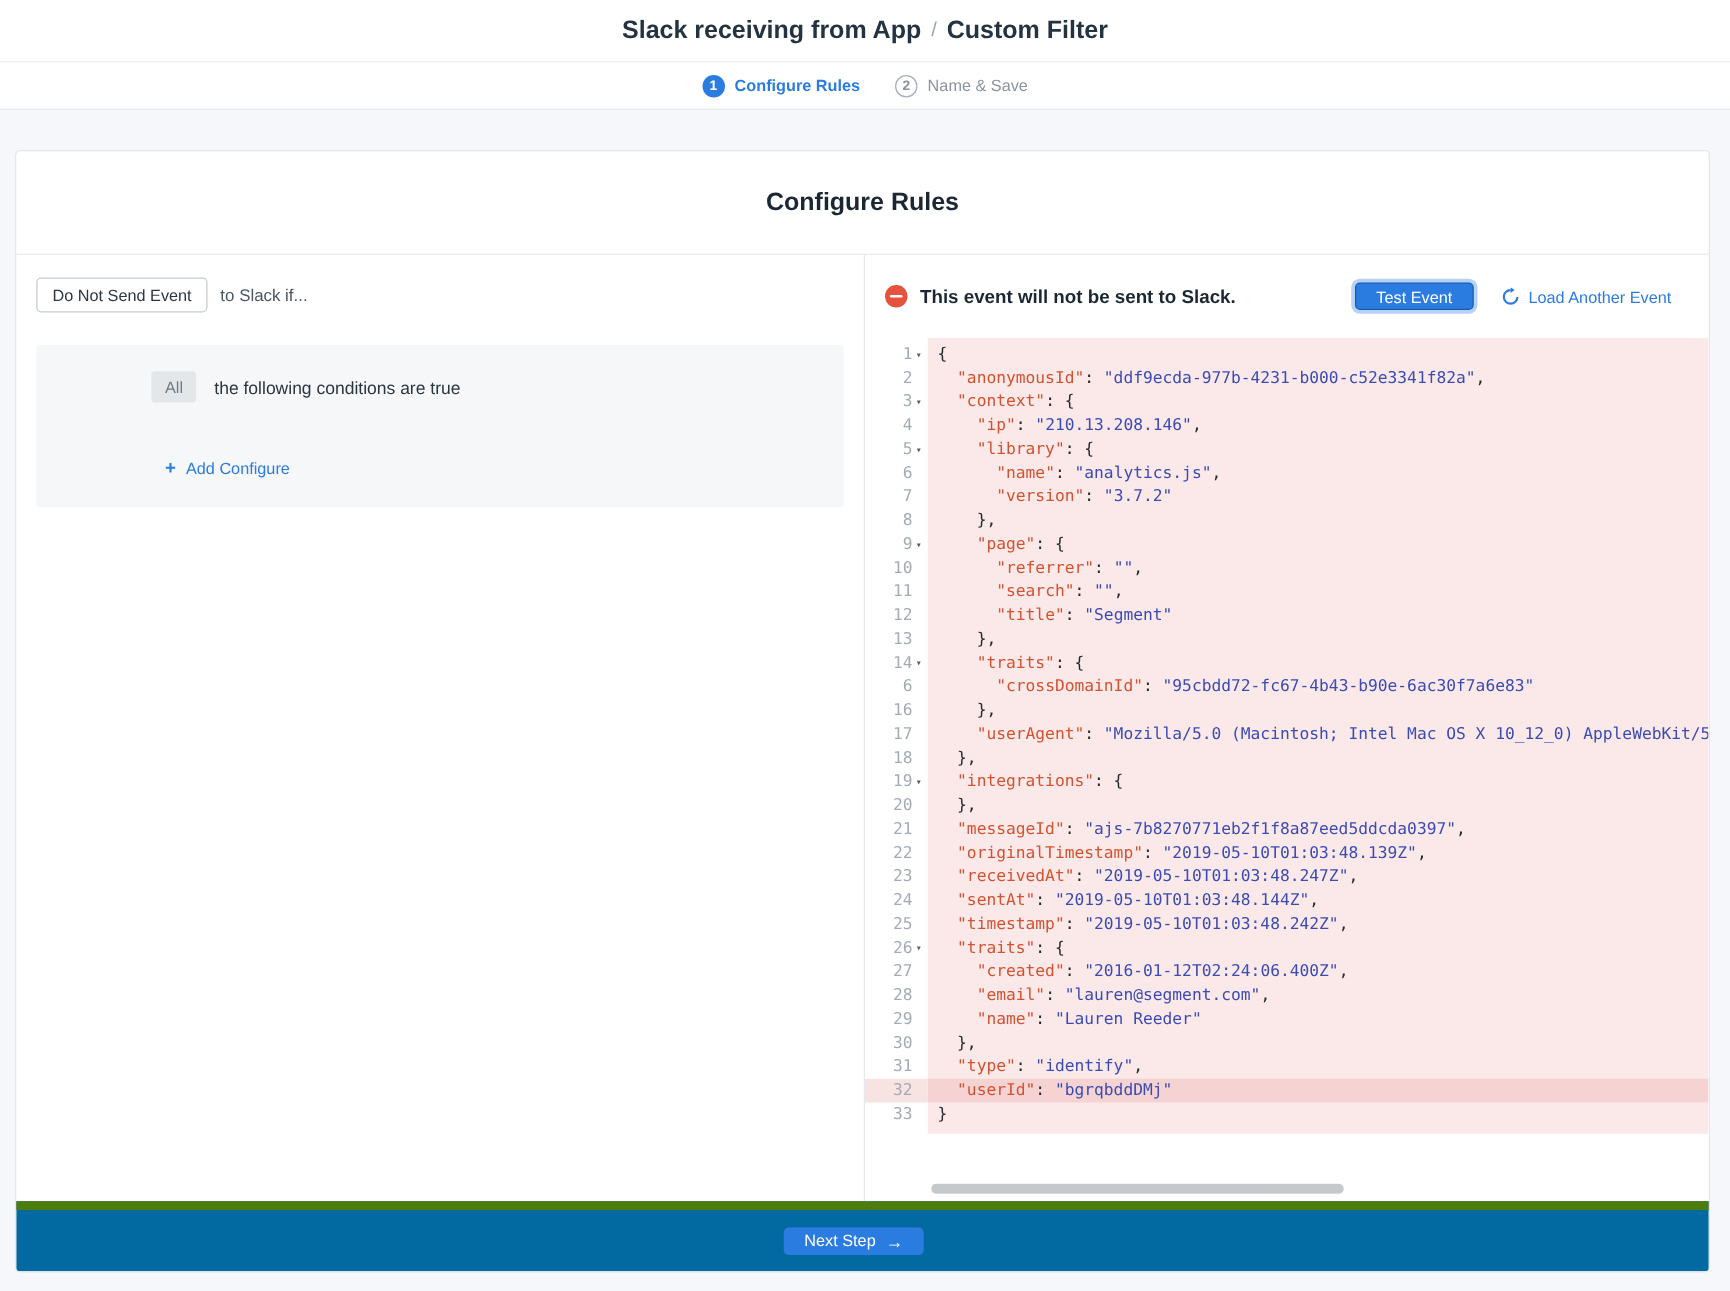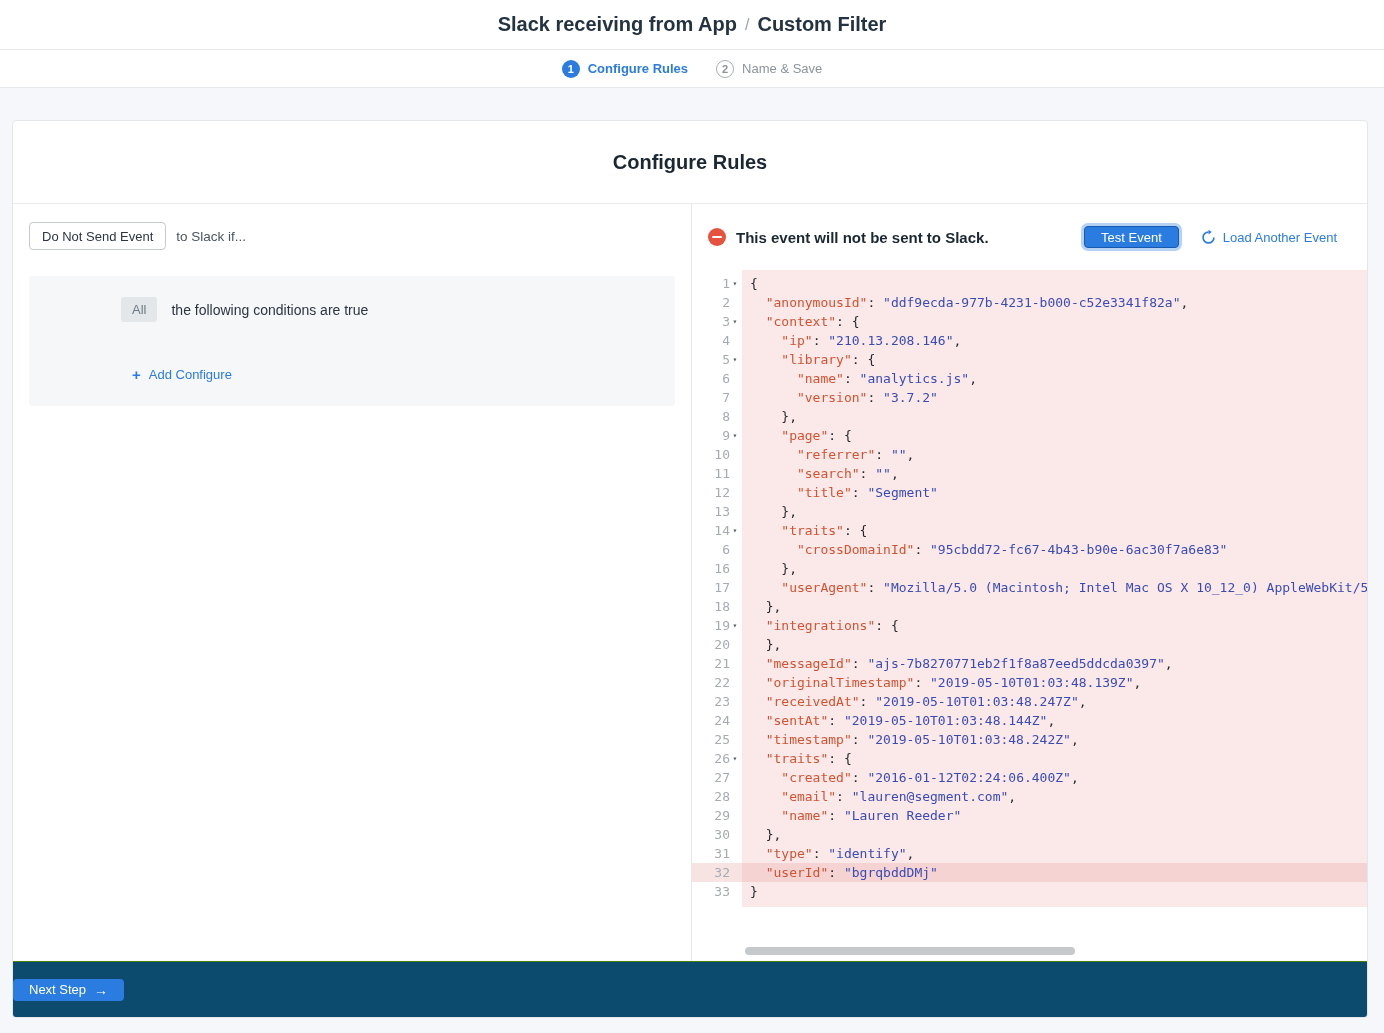--- a/index.html
+++ b/index.html
@@ -158,22 +158,22 @@
   .t-k { color: #d35230; }
   .t-s { color: #3a4bb3; }
   .h-scrollbar {
     position: absolute; left: 53px; bottom: 6px; width: 330px; height: 8px;
     background: #c6c9cc; border-radius: 4px; cursor: pointer;
   }
 
   
   .card-footer {
     position: absolute; bottom: 0; left: 0; right: 0; height: 56px;
-    background: #0c4a6e; border-top: 1px solid #4d7c0f;
-    display: flex; align-items: center; justify-content: flex-start; padding-right: 14px;
+    background: #0369a1; border-top: 7px solid #4d7c0f;
+    display: flex; align-items: center; justify-content: center; padding-right: 14px;
   }
   .next-arrow { font-size: 14px; line-height: 1; }
 
   .refresh-icon-svg { display: block; }
 </style>
 </head>
 <body>
 
 <header class="top-header">
   <span class="crumb">Slack receiving from App</span>

